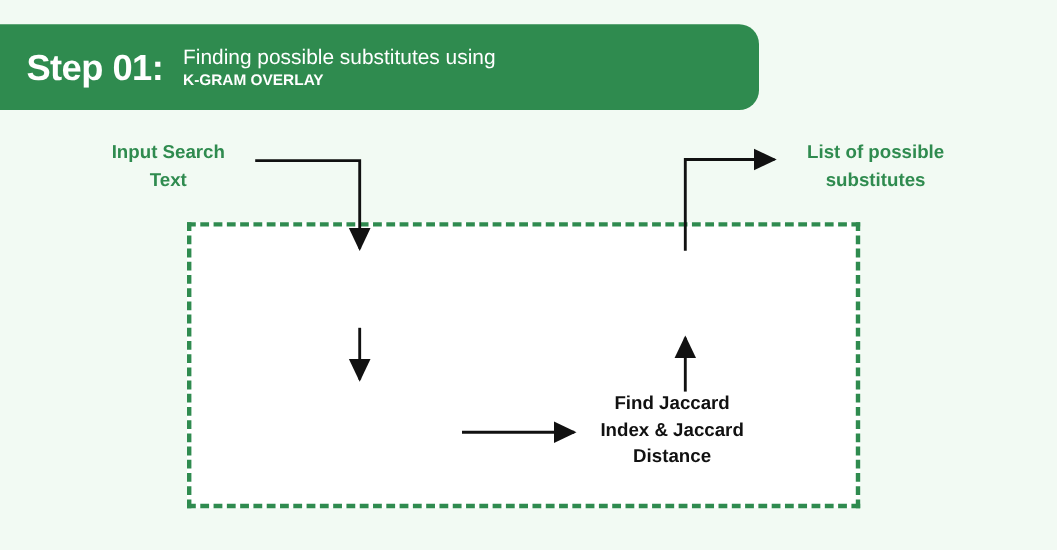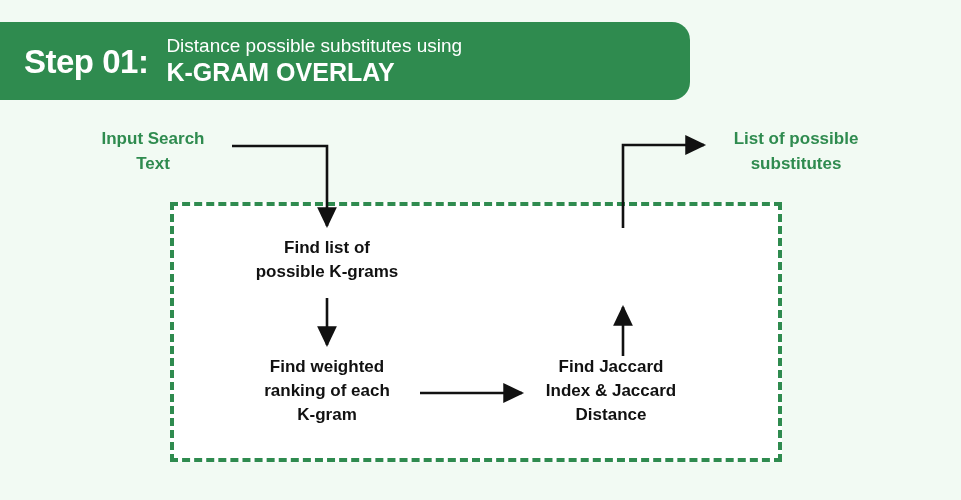--- a/index.html
+++ b/index.html
@@ -53,21 +53,21 @@
   }
   .banner-line1 {
     color: #ffffff;
     font-size: 19px;
     font-weight: 400;
     line-height: 1.22;
     white-space: nowrap;
   }
   .banner-line2 {
     color: #ffffff;
-    font-size: 25px;
+    font-size: 14px;
     font-weight: 700;
     line-height: 1.22;
     white-space: nowrap;
   }
 
   
   .dashed-box {
     position: absolute;
     left: 170px;
     top: 202px;
@@ -139,34 +139,32 @@
   }
 </style>
 </head>
 <body>
 
 <div id="canvas">
 
   <div class="banner">
     <div class="banner-step">Step 01:</div>
     <div class="banner-text">
-      <div class="banner-line1">Distance possible substitutes using</div>
+      <div class="banner-line1">Finding possible substitutes using</div>
       <div class="banner-line2">K-GRAM OVERLAY</div>
     </div>
   </div>
 
   <div class="dashed-box"></div>
 
   <div class="green-label" id="label-output-list">List of possible<br>substitutes</div>
 
   <div class="green-label" id="label-input-search">Input Search<br>Text</div>
 
-  <div class="node" id="node-kgrams">Find list of<br>possible K-grams</div>
 
-  <div class="node" id="node-weighted">Find weighted<br>ranking of each<br>K-gram</div>
 
 
   <div class="node" id="node-jaccard">Find Jaccard<br>Index &amp; Jaccard<br>Distance</div>
 
   <svg id="connectors" viewBox="0 0 961 500">
     <defs>
       <marker id="arrowhead" markerWidth="9" markerHeight="9" refX="7.2" refY="4.5" orient="auto" markerUnits="strokeWidth">
         <path d="M0,0.7 L8,4.5 L0,8.3 Z" fill="#111111"></path>
       </marker>
     </defs>

